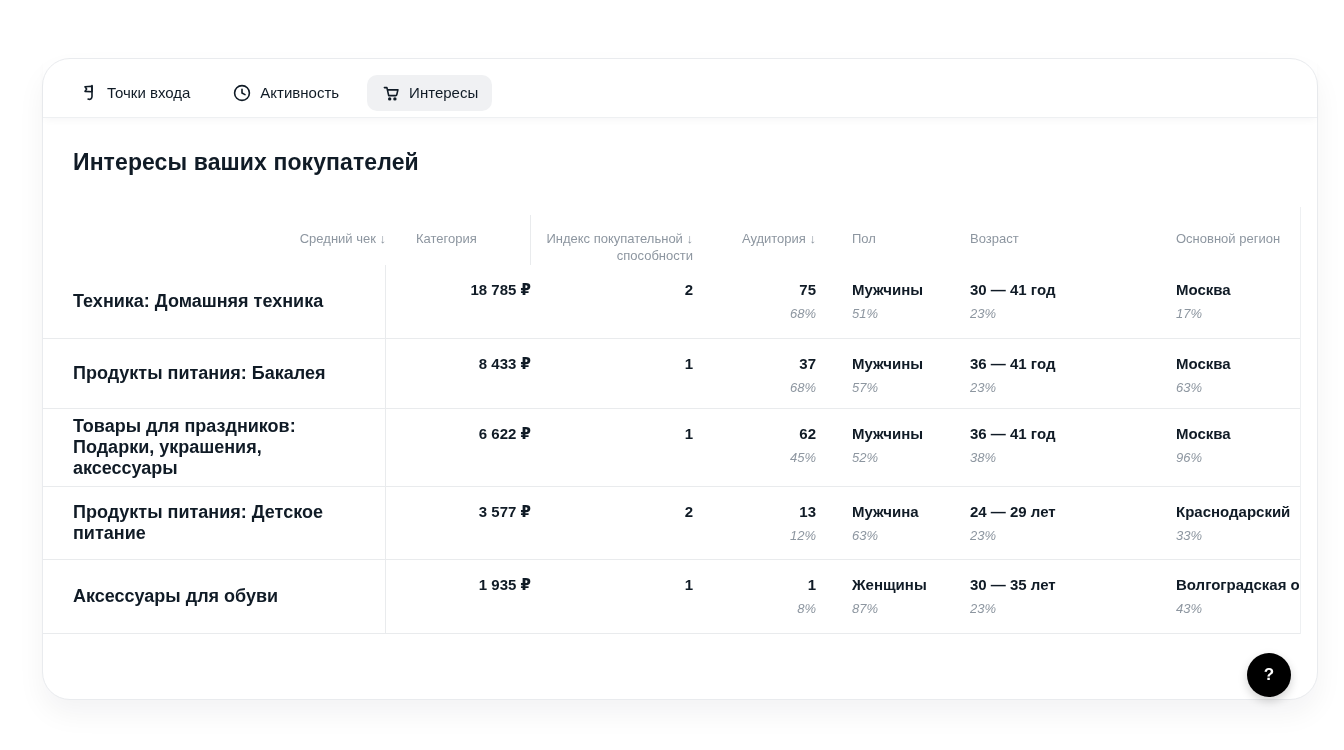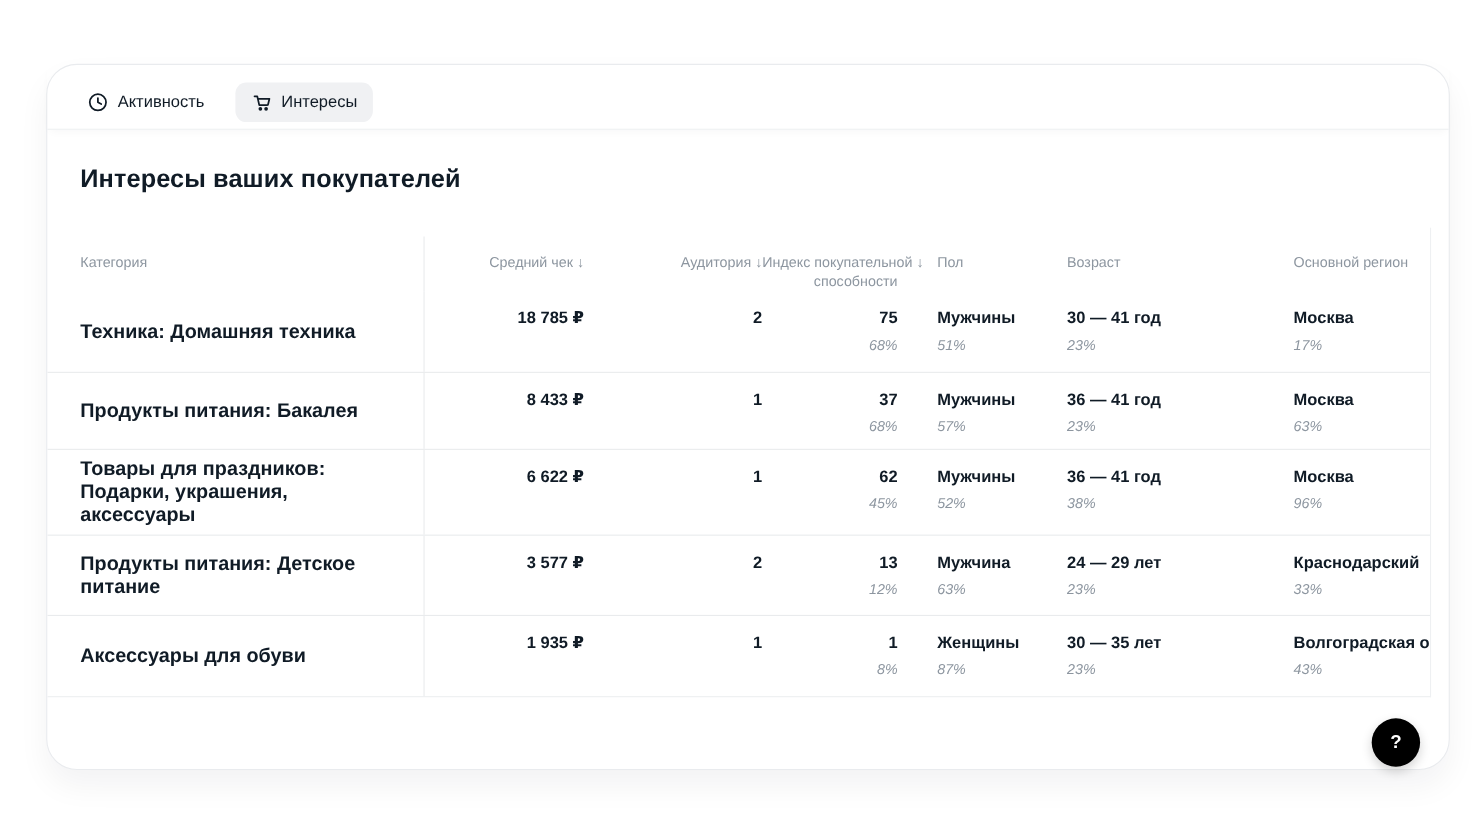--- a/index.html
+++ b/index.html
@@ -95,20 +95,29 @@
     box-shadow:0 4px 10px rgba(0,0,0,0.18);
   }
 </style>
 </head>
 <body>
 
 <div class="stage">
   <div class="card">
 
     <div class="tabbar">
+        <button class="tab">
+          <span class="ticon">
+            <svg width="20" height="20" viewBox="0 0 20 20" fill="none" stroke="#101b26" stroke-width="1.6" stroke-linejoin="round" stroke-linecap="round">
+              <path d="M13 3.2 L6 3.8 L7.6 6 L6 8.4 L13 8.8 Z"></path>
+              <path d="M13 2.6 V13.6 c0 2.2 -1.9 3.3 -3.9 2.4"></path>
+            </svg>
+          </span>
+          <span>Точки входа</span>
+        </button>
         <button class="tab">
           <span class="ticon">
             <svg width="20" height="20" viewBox="0 0 20 20" fill="none" stroke="#101b26" stroke-width="1.6" stroke-linecap="round" stroke-linejoin="round">
               <circle cx="10" cy="10" r="7.4"></circle>
               <path d="M10 6.2 V10 L13 11.6"></path>
             </svg>
           </span>
           <span>Активность</span>
         </button>
         <button class="tab active">
@@ -121,32 +130,32 @@
           </span>
           <span>Интересы</span>
         </button>
       </div>
 
     <div class="content">
       <h1 class="page-title">Интересы ваших покупателей</h1>
 
       <div class="table-wrap">
         <div class="t-head">
+            <div class="cell hcell c2 ar">
+              <div>Средний чек ↓</div>
+            </div>
             <div class="cell hcell c1">
               <div>Категория</div>
-            </div>
-            <div class="cell hcell c2 ar">
-              <div>Средний чек ↓</div>
-            </div>
-            <div class="cell hcell c4 ar">
-              <div>Аудитория ↓</div>
             </div>
             <div class="cell hcell c3 ar">
               <div>Индекс покупательной ↓</div>
               <div>способности</div>
+            </div>
+            <div class="cell hcell c4 ar">
+              <div>Аудитория ↓</div>
             </div>
             <div class="cell hcell c5">
               <div>Пол</div>
             </div>
             <div class="cell hcell c6">
               <div>Возраст</div>
             </div>
             <div class="cell hcell c7">
               <div>Основной регион</div>
             </div>

